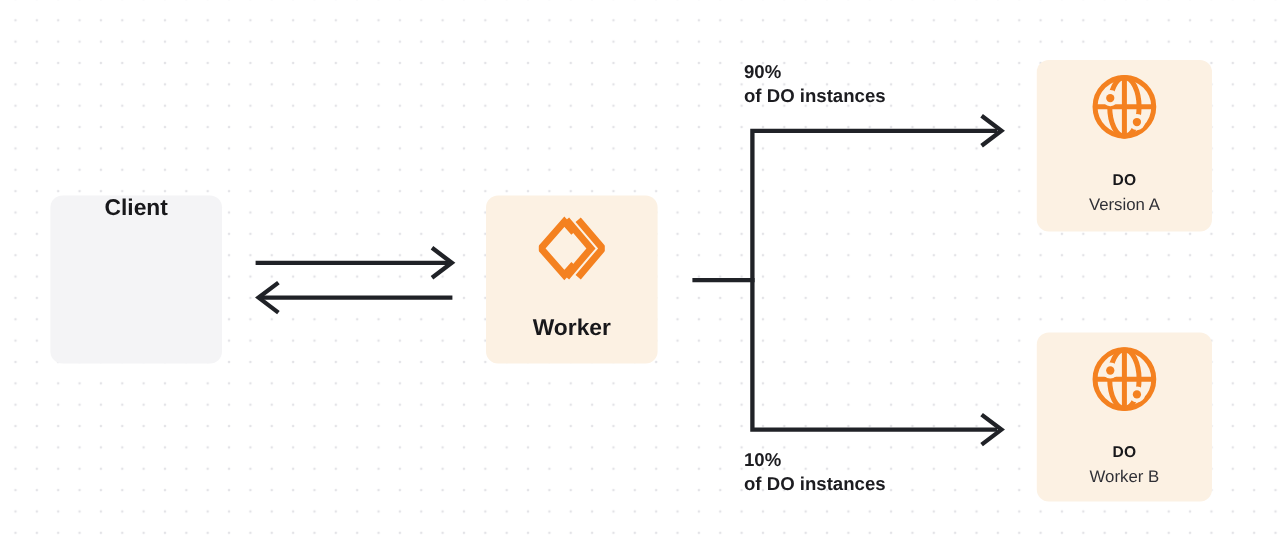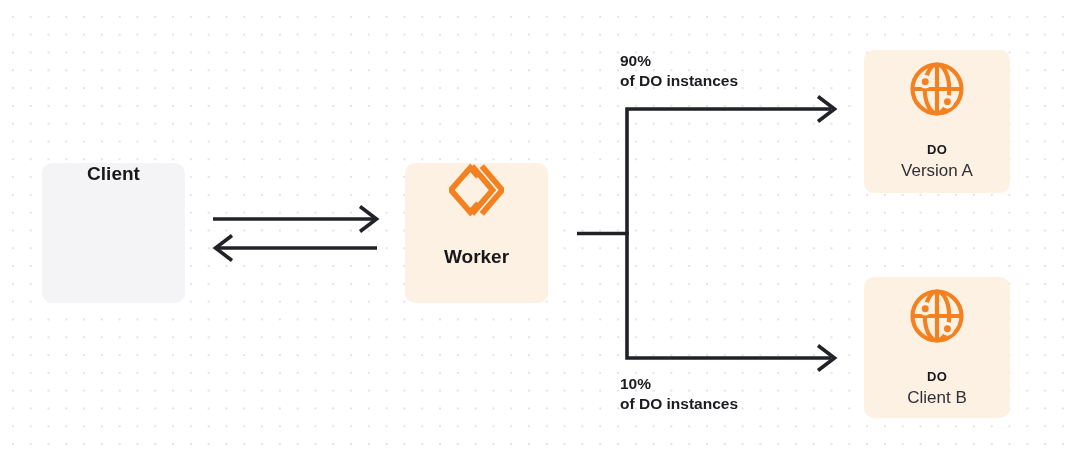--- a/index.html
+++ b/index.html
@@ -45,38 +45,39 @@
   .card-cream{background:var(--card-cream);}
   .client-card{
     left:42px;top:163px;width:143px;height:140px;
     justify-content:flex-start;
   }
   .client-card .node-label{
     font-size:19px;font-weight:700;color:var(--text);
   }
   .worker-card{
     left:405px;top:163px;width:143px;height:140px;
+    padding-top:17px;
   }
   .worker-card .node-label{
     margin-top:29px;
     font-size:19px;font-weight:700;color:var(--text);
   }
   .do-card{
     left:864px;width:146px;
     padding-top:10px;
   }
   .do-card-a{top:50px;height:143px;}
   .do-card-b{top:277px;height:141px;}
   .do-title{
     margin-top:22px;
     font-size:13px;font-weight:700;color:var(--text);
     line-height:20px;letter-spacing:.2px;
   }
   .do-subtitle{
-    font-size:17px;font-weight:400;color:var(--subtext);
+    font-size:14px;font-weight:400;color:var(--subtext);
     line-height:21px;
   }
   .split-label{
     position:absolute;
     left:620px;width:200px;
     text-align:left;
     font-size:15.5px;font-weight:700;color:#1C1C20;
     line-height:19.5px;
   }
   .split-label-top{top:51px;}
@@ -150,16 +151,16 @@
         <path d="M5,32 L59,32"></path>
         <path d="M32,5 A13.5 27 0 0 0 32,59"></path>
         <path d="M32,5 A13.5 27 0 0 1 32,59"></path>
       </g>
       <circle cx="19" cy="24" r="7.4" fill="var(--card-cream)"></circle>
       <circle cx="19" cy="24" r="3.8" fill="var(--orange)"></circle>
       <circle cx="43.5" cy="46" r="7.4" fill="var(--card-cream)"></circle>
       <circle cx="43.5" cy="46" r="3.8" fill="var(--orange)"></circle>
     </svg>
     <span class="do-title">DO</span>
-    <span class="do-subtitle">Client B</span>
+    <span class="do-subtitle">Worker B</span>
   </div>
 
 </div>
 
 </body></html>

